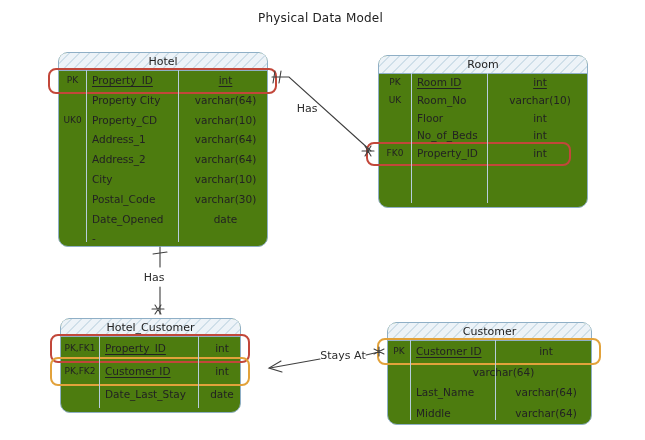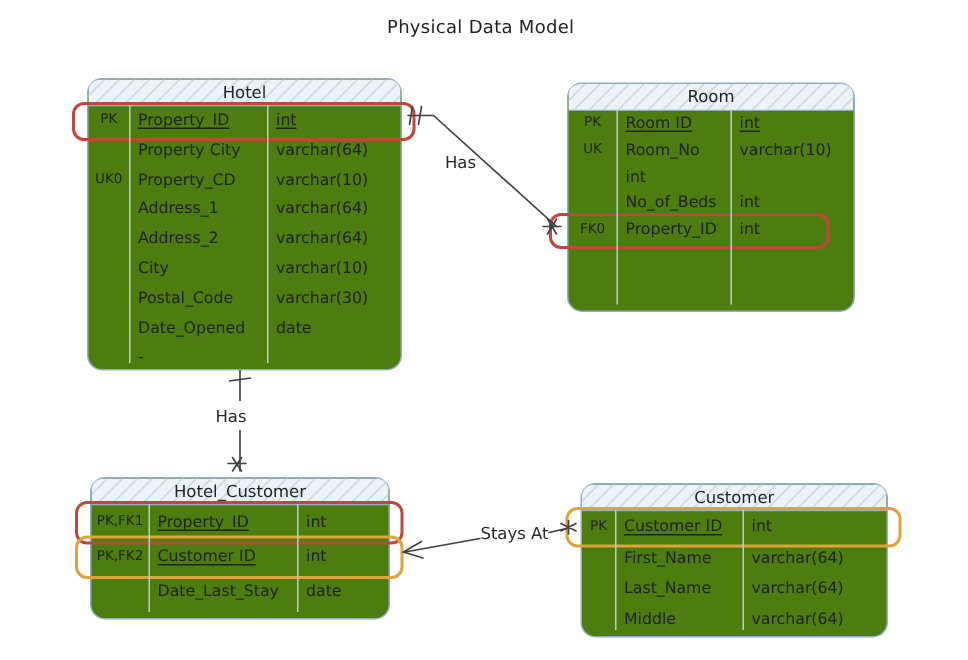--- a/index.html
+++ b/index.html
@@ -24,21 +24,21 @@
     background-color:var(--c-head);
     background-image:repeating-linear-gradient(135deg, var(--c-hatch) 0 1.4px, rgba(0,0,0,0) 1.4px 7px);
   }
   .tbody { position:relative; }
   .vline { position:absolute; top:17px; bottom:4px; width:1px; background:var(--c-grid); }
   .trow { display:flex; height:var(--rowh); line-height:var(--rowh); font-size:10.5px;
           color:var(--c-text); position:relative; }
   .cell { white-space:nowrap; overflow:visible; }
   .cell.k { flex:0 0 var(--keyw); text-align:center; font-size:9px; }
   .cell.n { flex:0 0 var(--namew); padding-left:6px; box-sizing:border-box; }
-  .cell.t { flex:1; padding-left:6px; box-sizing:border-box; }
+  .cell.t { flex:1; padding-left:6px; box-sizing:border-box;text-align:center; }
   .u { text-decoration:underline; text-underline-offset:2px; }
   .hl { position:absolute; left:-11px; right:-10px; top:-3px; bottom:-3px;
         border:2.2px solid; border-radius:8px; pointer-events:none; }
   .hl-red { border-color:var(--c-red); }
   .hl-orange { border-color:var(--c-orange); }
   .etable[data-table="1"] .hl { right:16px; left:-13px; }
   .overlay { position:absolute; left:0; top:0; pointer-events:none; }
   .overlay path { stroke:var(--c-conn); fill:none; stroke-width:1.1; stroke-linecap:round; }
   .overlay text { fill:#2b2b2b; font-size:11px; font-family:"DejaVu Sans", sans-serif; text-anchor:middle; }
 </style>
@@ -96,54 +96,55 @@
         <div class="trow">
           <span class="cell k"></span>
           <span class="cell n">-</span>
           <span class="cell t"></span>
         </div>
       </div>
     <i class="vline" style="left:27px"></i>
     <i class="vline" style="left:119px"></i>
   </div>
 
-  <div class="etable" data-table="1" style="left:378px; top:55px; width:192px; height:153px; --keyw:32px; --namew:76px; --rowh:17.8px;">
+  <div class="etable" data-table="1" style="left:378px; top:55px; width:210px; height:153px; --keyw:32px; --namew:76px; --rowh:17.8px;">
     <div class="thead">Room</div>
     <div class="tbody">
         <div class="trow">
           <span class="cell k">PK</span>
           <span class="cell n u">Room ID</span>
           <span class="cell t u">int</span>
         </div>
         <div class="trow">
           <span class="cell k">UK</span>
           <span class="cell n">Room_No</span>
           <span class="cell t">varchar(10)</span>
         </div>
         <div class="trow">
           <span class="cell k"></span>
+          <span class="cell n">Floor</span>
           <span class="cell t">int</span>
         </div>
         <div class="trow">
           <span class="cell k"></span>
           <span class="cell n">No_of_Beds</span>
           <span class="cell t">int</span>
         </div>
         <div class="trow">
           <span class="cell k">FK0</span>
           <span class="cell n">Property_ID</span>
           <span class="cell t">int</span>
           <span class="hl hl-red"></span>
         </div>
       </div>
     <i class="vline" style="left:32px"></i>
     <i class="vline" style="left:108px"></i>
   </div>
 
-  <div class="etable" data-table="2" style="left:60px; top:318px; width:200px; height:95px; --keyw:38px; --namew:99px; --rowh:23px;">
+  <div class="etable" data-table="2" style="left:60px; top:318px; width:181px; height:95px; --keyw:38px; --namew:99px; --rowh:23px;">
     <div class="thead">Hotel_Customer</div>
     <div class="tbody">
         <div class="trow">
           <span class="cell k">PK,FK1</span>
           <span class="cell n u">Property_ID</span>
           <span class="cell t">int</span>
           <span class="hl hl-red"></span>
         </div>
         <div class="trow">
           <span class="cell k">PK,FK2</span>
@@ -165,21 +166,20 @@
     <div class="thead">Customer</div>
     <div class="tbody">
         <div class="trow">
           <span class="cell k">PK</span>
           <span class="cell n u">Customer ID</span>
           <span class="cell t">int</span>
           <span class="hl hl-orange"></span>
         </div>
         <div class="trow">
           <span class="cell k"></span>
-          <span class="cell n">First_Name</span>
           <span class="cell t">varchar(64)</span>
         </div>
         <div class="trow">
           <span class="cell k"></span>
           <span class="cell n">Last_Name</span>
           <span class="cell t">varchar(64)</span>
         </div>
         <div class="trow">
           <span class="cell k"></span>
           <span class="cell n">Middle</span>

